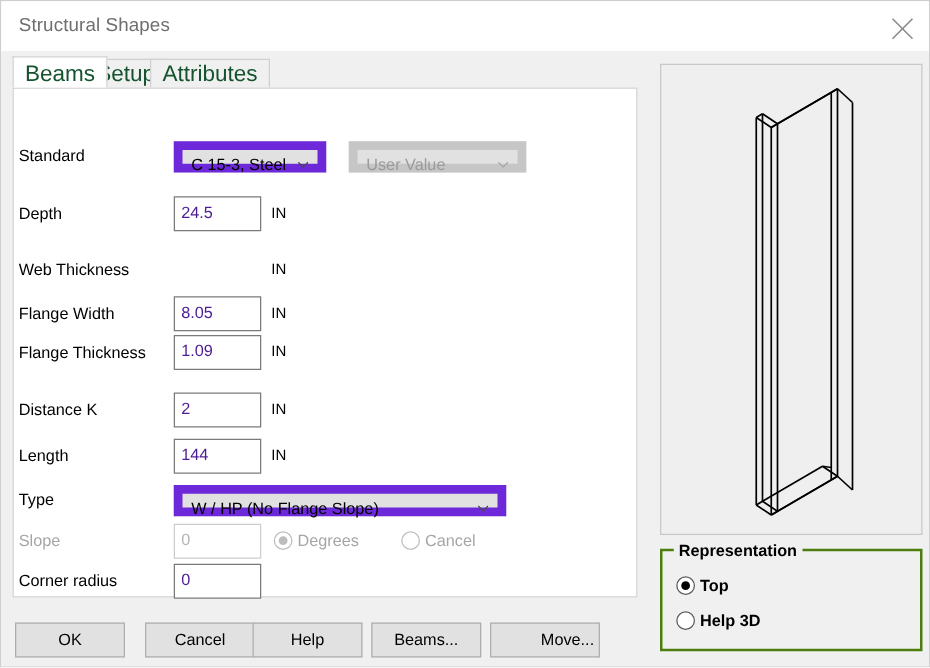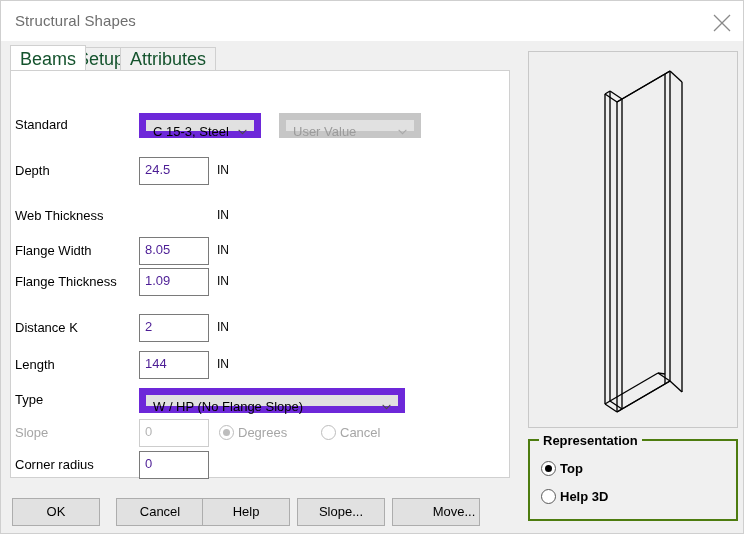--- a/index.html
+++ b/index.html
@@ -380,21 +380,21 @@
           <div class="val">0</div>
         </div>
       </div>
 
     </div>
 
     <div style="position:absolute; left:11px; top:457px; width:490px; height:28px;">
       <div class="btn" style="left:0px;   width:88px;">OK</div>
       <div class="btn" style="left:104px;  width:88px;">Cancel</div>
       <div class="btn" style="left:190px; width:88px;">Help</div>
-      <div class="btn" style="left:285px; width:88px;">Slope...</div>
+      <div class="btn" style="left:285px; width:88px;">Beams...</div>
       <div class="btn" style="left:380px; width:88px;padding-left:36px;">Move...</div>
     </div>
 
     <div class="preview">
       <svg width="208" height="375" viewBox="0 0 208 375">
         <g fill="none" stroke="#000000" stroke-width="1.35" stroke-linejoin="miter">
 
           <path d="M 136,22 L 136,332"></path>
           <path d="M 141,19 L 141,329"></path>
           <path d="M 136,22 L 141,19"></path>

